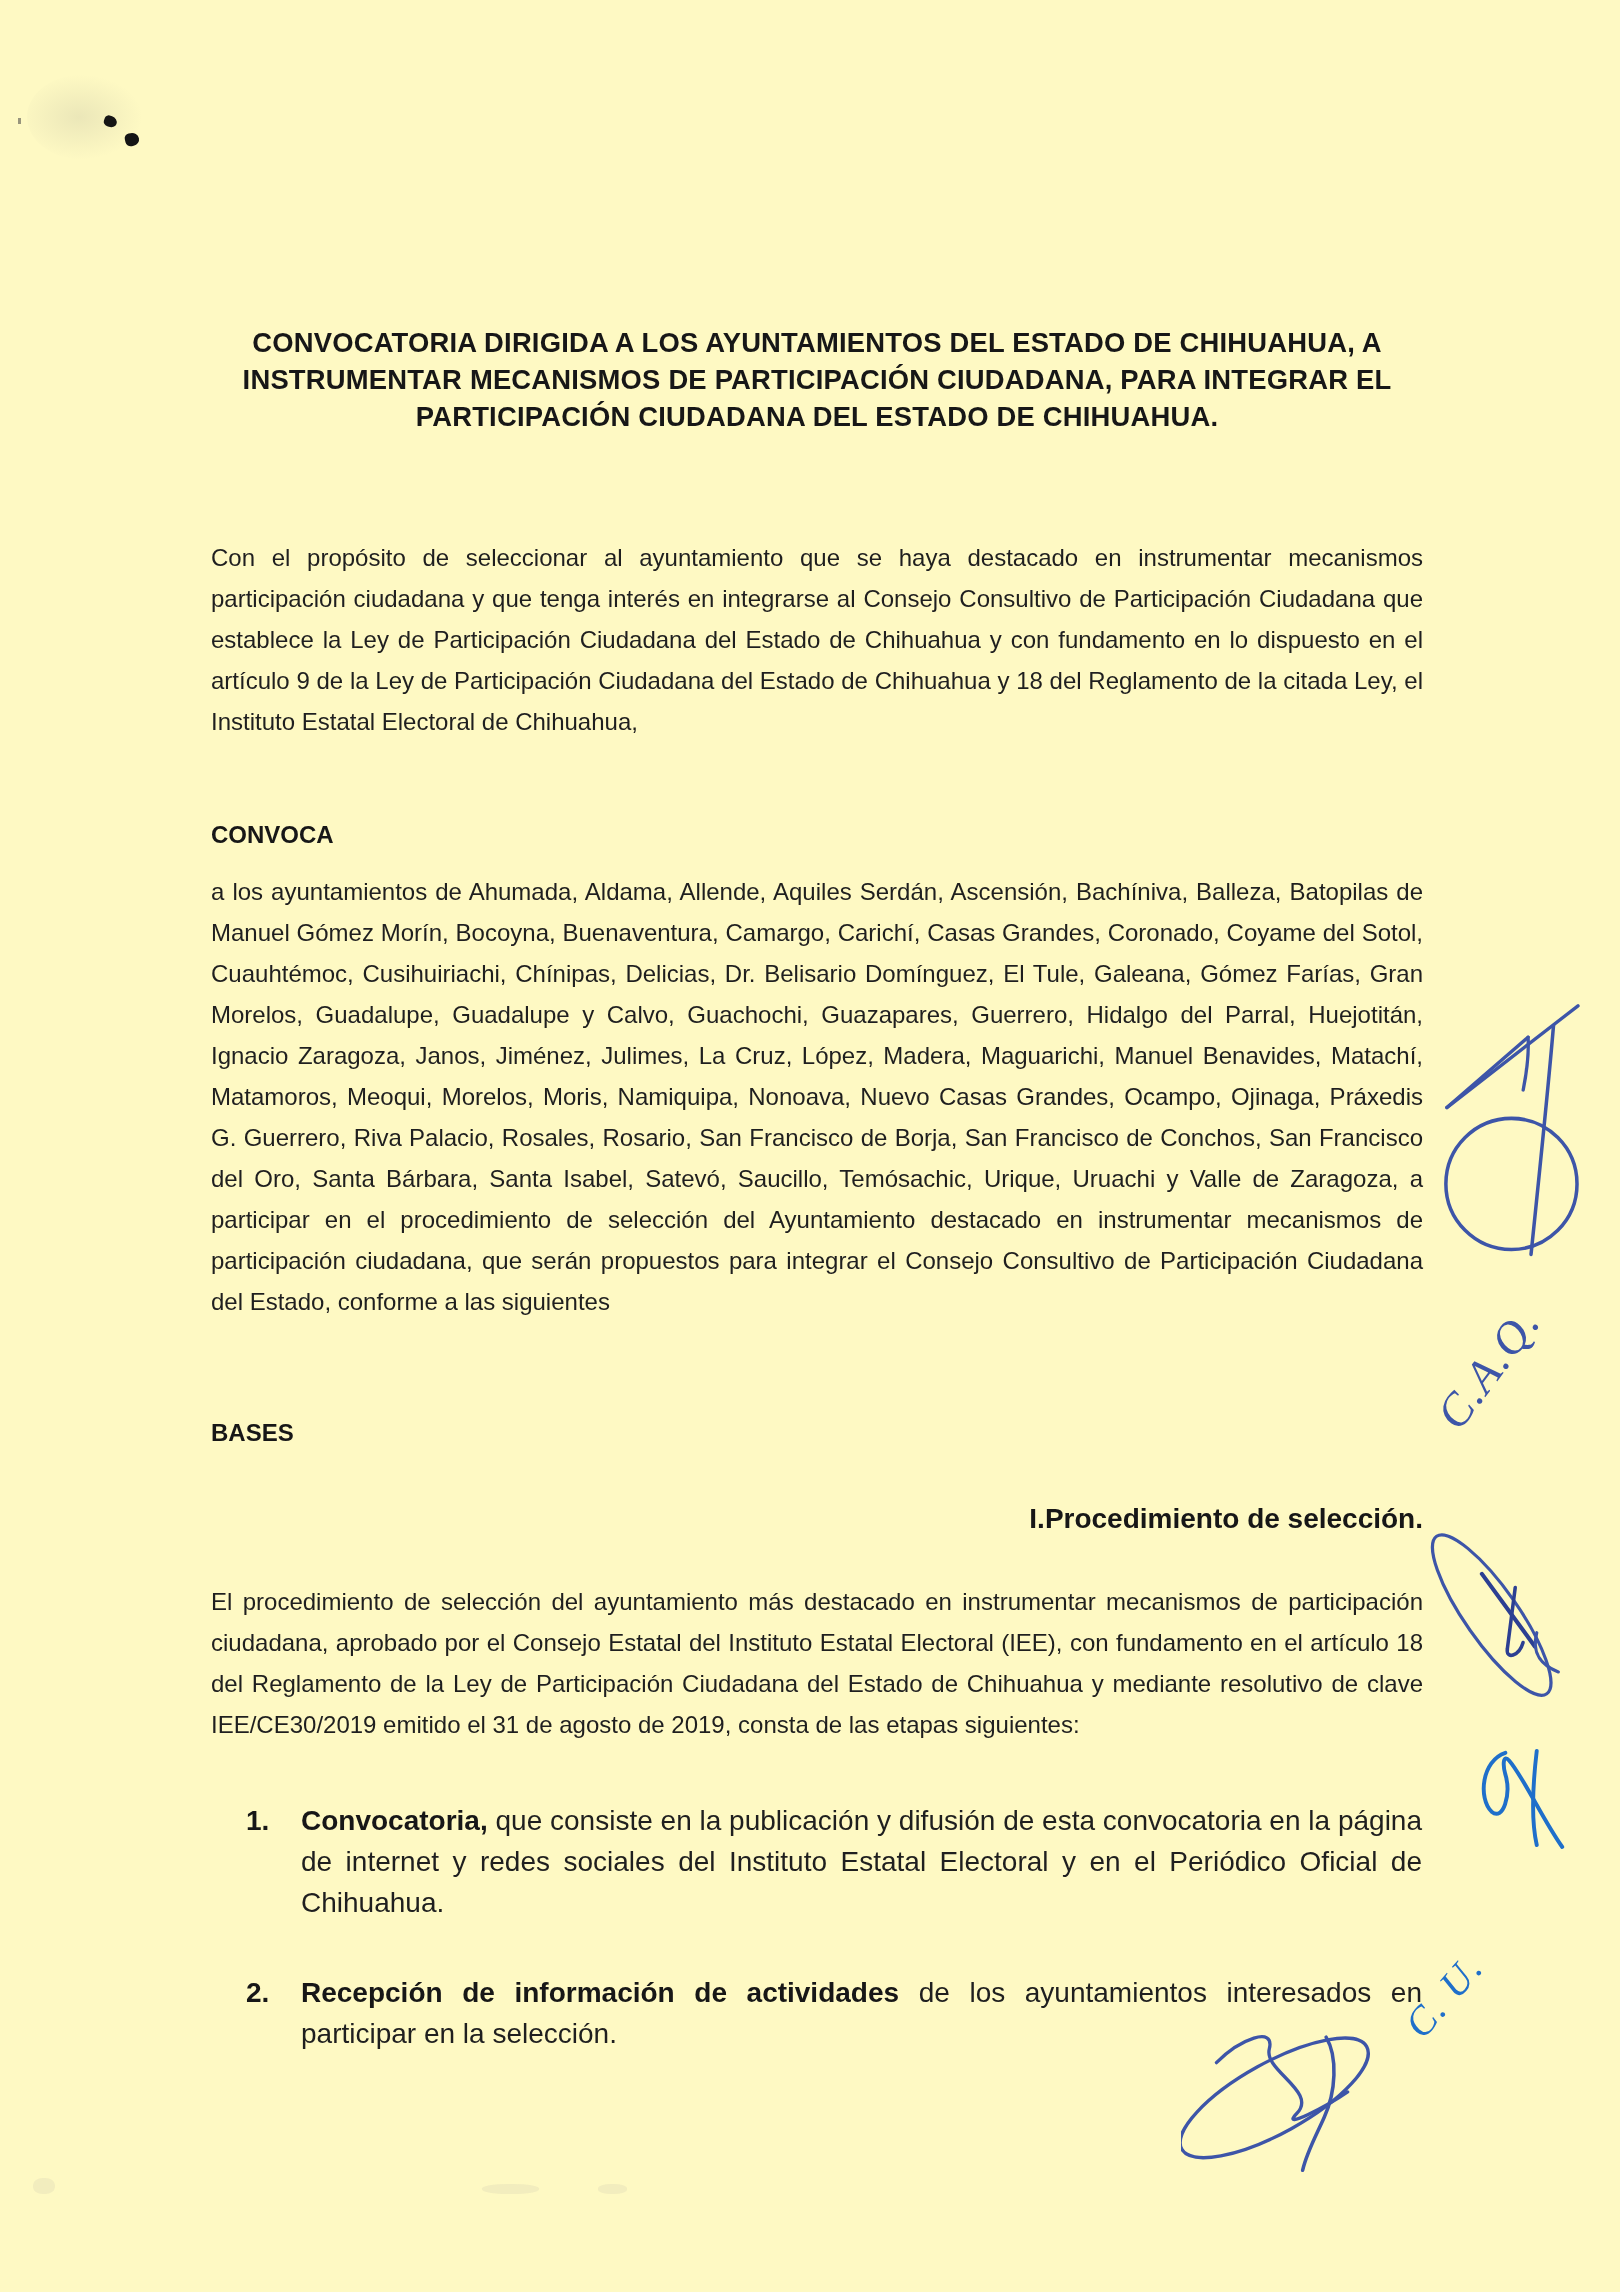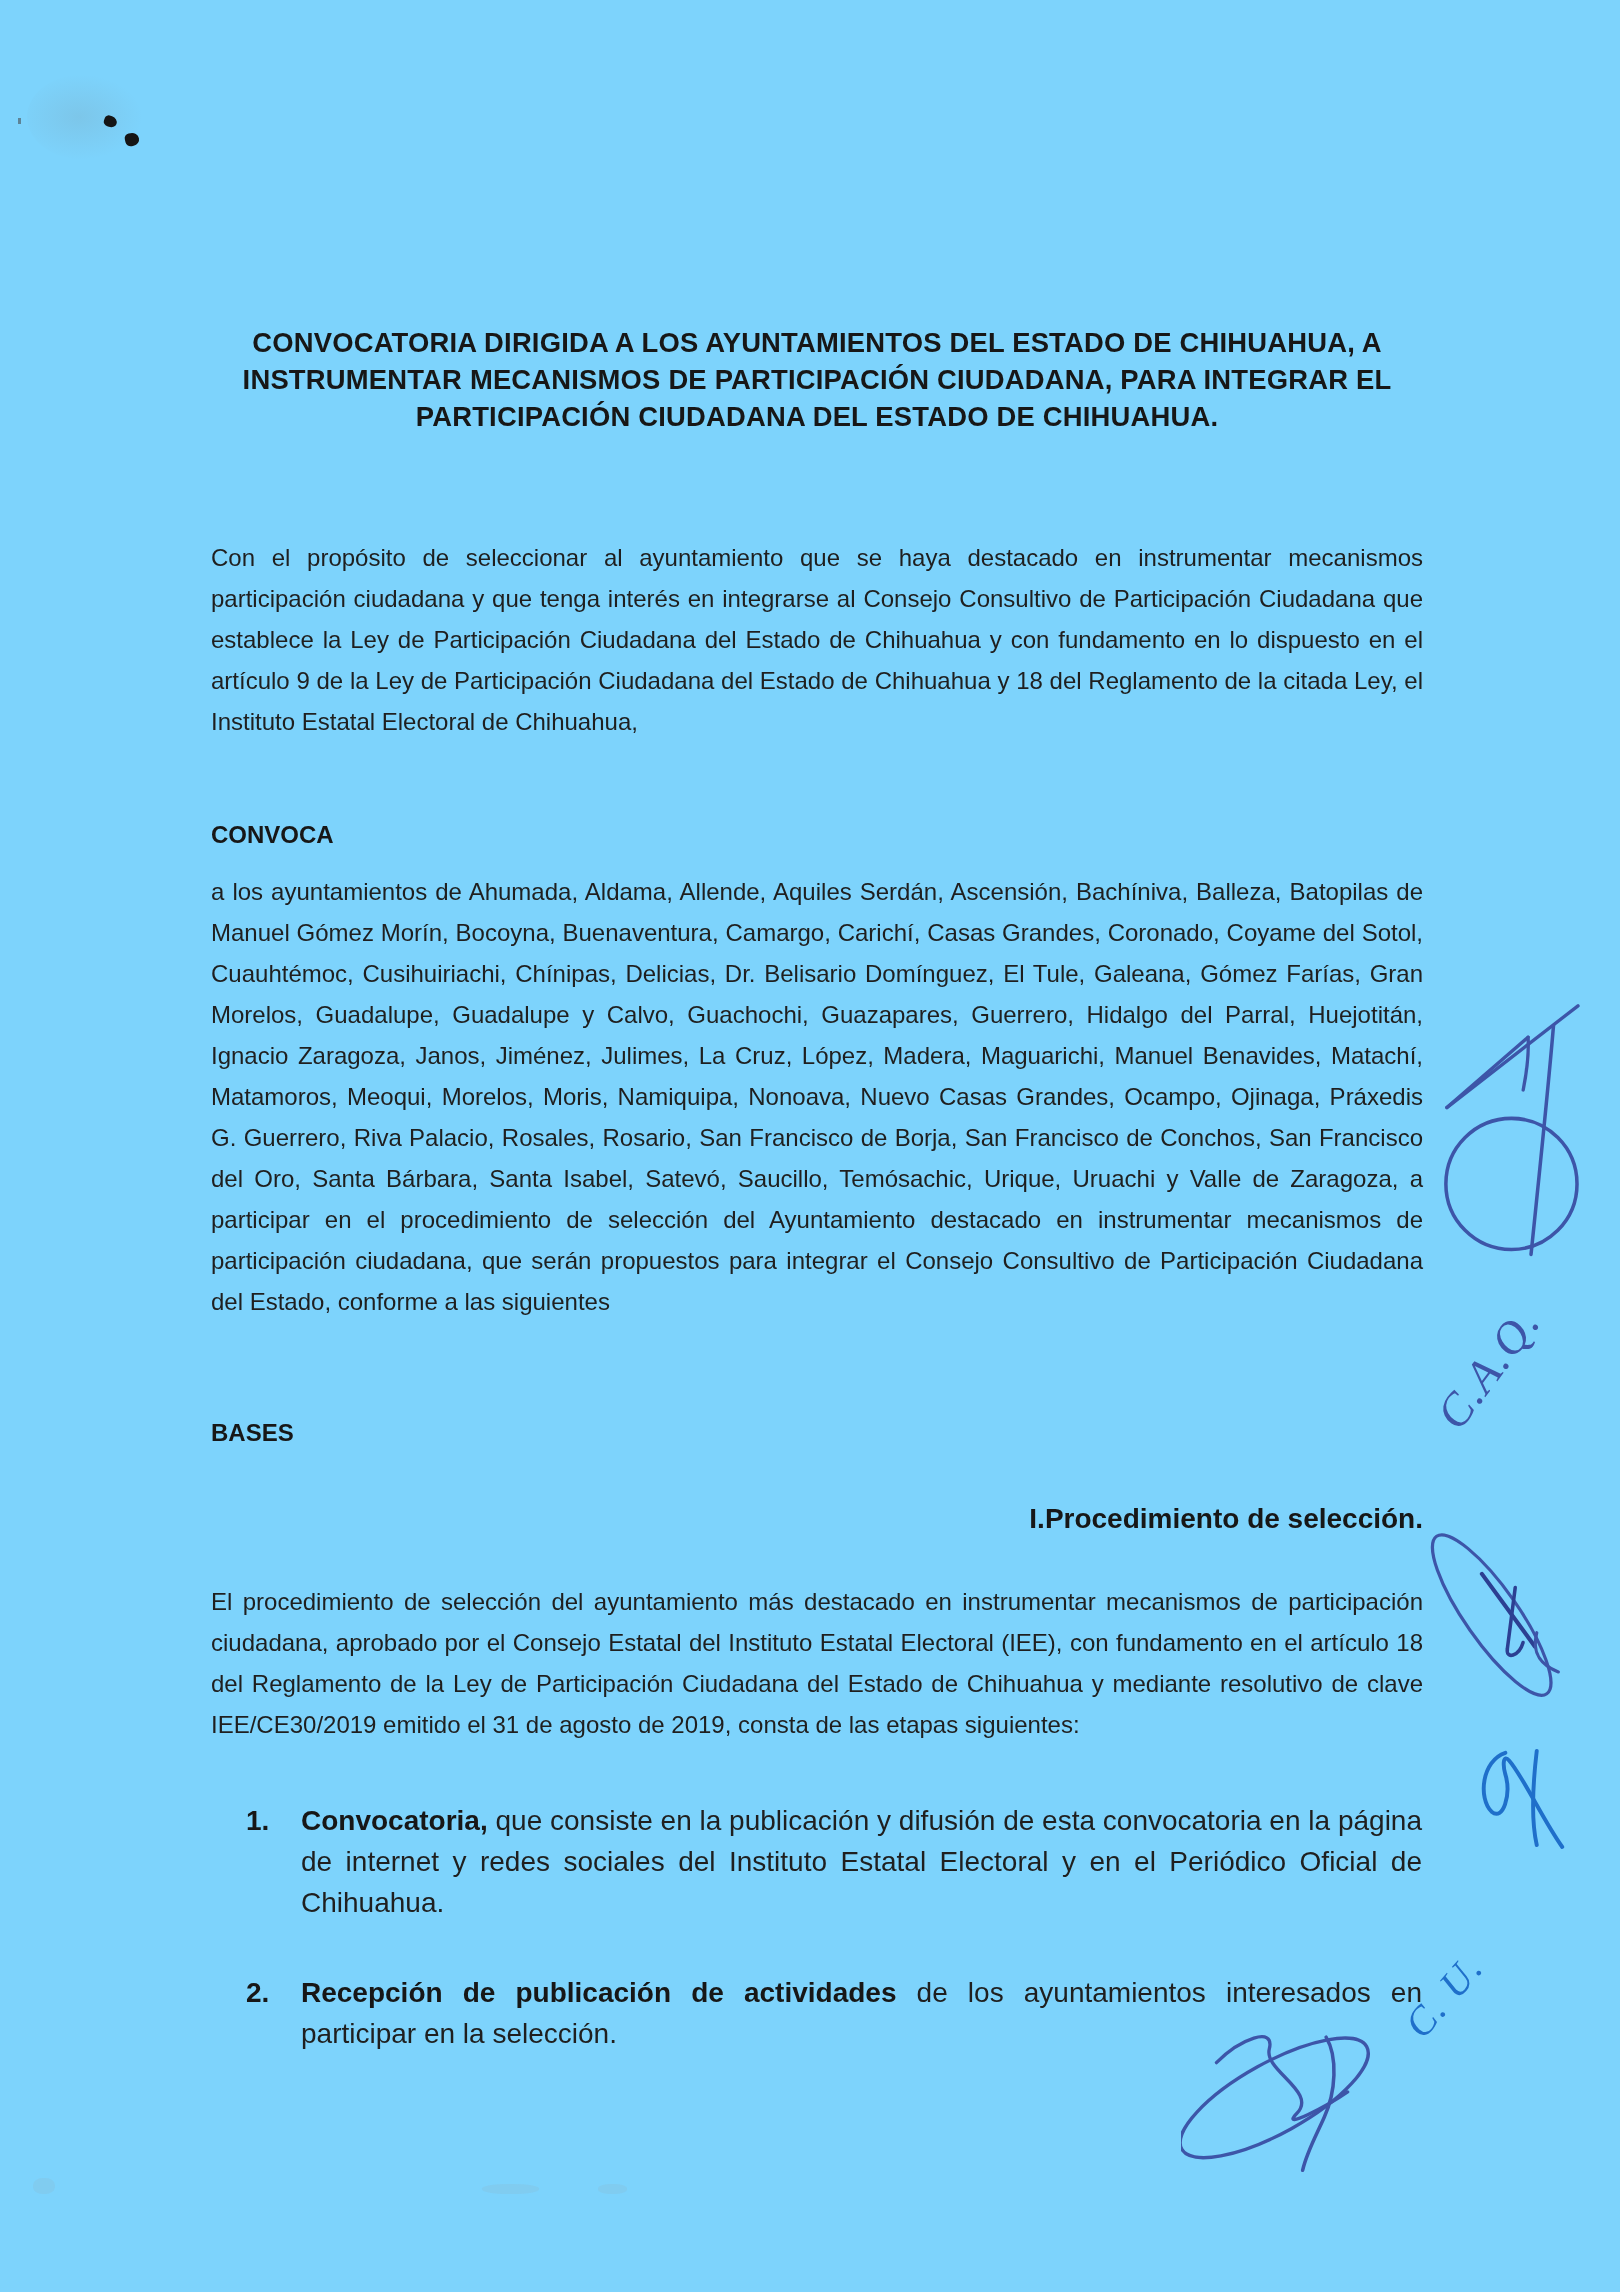--- a/index.html
+++ b/index.html
@@ -1,19 +1,19 @@
 <!DOCTYPE html>
 <html><head>
 <meta charset="utf-8">
 <style>
   html,body{margin:0;padding:0;background:#e8e8e8;}
   .page{
     position:relative;
     width:1620px;height:2293px;
-    background:#7dd3fc;
+    background:#fef9c3;
     overflow:hidden;
     font-family:"Liberation Sans", sans-serif;
     color:#1f1f1f;
   }
   
   .smudge{
     position:absolute;left:27.4px;top:74px;width:116px;height:86px;
     background:radial-gradient(ellipse at 45% 50%, rgba(120,120,120,.14), rgba(120,120,120,0) 70%);
     border-radius:50%;
   }
@@ -113,21 +113,21 @@
 
   <div class="para p-procedure">El procedimiento de selección del ayuntamiento más destacado en instrumentar mecanismos de participación ciudadana, aprobado por el Consejo Estatal del Instituto Estatal Electoral (IEE), con fundamento en el artículo 18 del Reglamento de la Ley de Participación Ciudadana del Estado de Chihuahua y mediante resolutivo de clave IEE/CE30/2019 emitido el 31 de agosto de 2019, consta de las etapas siguientes:</div>
 
   <div class="step step-1">
     <div class="num">1.</div>
     <div class="txt"><span class="lead">Convocatoria,</span><span> que consiste en la publicación y difusión de esta convocatoria en la página de internet y redes sociales del Instituto Estatal Electoral y en el Periódico Oficial de Chihuahua.</span></div>
   </div>
 
   <div class="step step-2">
     <div class="num">2.</div>
-    <div class="txt"><span class="lead">Recepción de publicación de actividades</span><span> de los ayuntamientos interesados en participar en la selección.</span></div>
+    <div class="txt"><span class="lead">Recepción de información de actividades</span><span> de los ayuntamientos interesados en participar en la selección.</span></div>
   </div>
 
   <div class="sig" style="left:1433px;top:998px;">
     <svg width="152" height="274" viewBox="0 0 155 280" fill="none">
       <circle cx="80" cy="190" r="67" stroke="#3d55a8" stroke-width="3.6"></circle>
       <path d="M14 112 L148 8" stroke="#3d55a8" stroke-width="3.4" stroke-linecap="round"></path>
       <path d="M97 40 L14 112" stroke="#3d55a8" stroke-width="3.4" stroke-linecap="round"></path>
       <path d="M97 40 C98 58 96 74 92 94" stroke="#3d55a8" stroke-width="3.4" stroke-linecap="round"></path>
       <path d="M123 28 C118 88 108 185 100 262" stroke="#3d55a8" stroke-width="3.6" stroke-linecap="round"></path>
     </svg>

